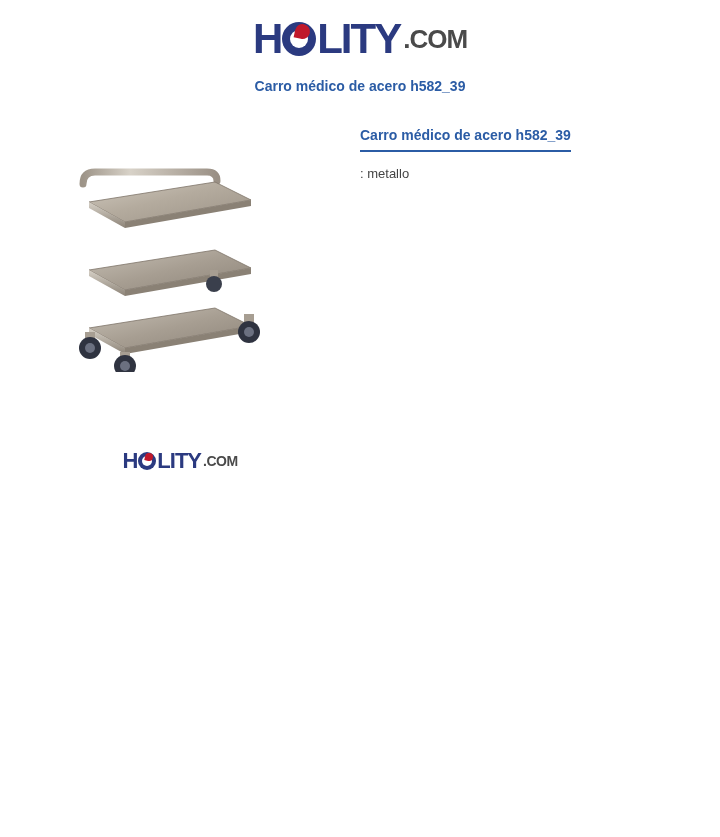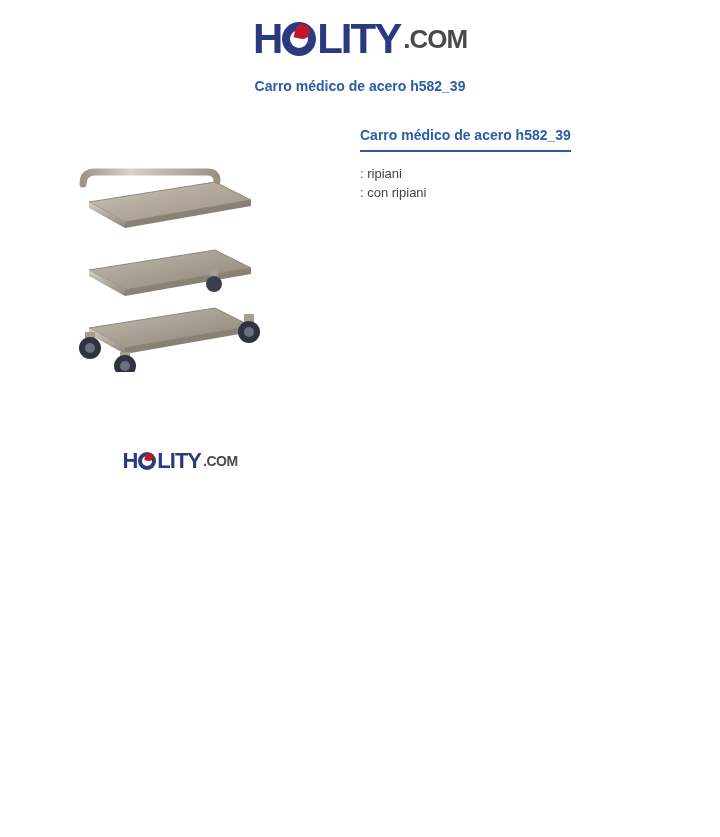--- a/index.html
+++ b/index.html
@@ -269,18 +269,17 @@
         <span class="pac"></span>
       </span>
       <span class="wm-main">LITY</span>
       <span class="wm-dotcom">.COM</span>
     </div>
   </div>
 
   <div class="col-right">
     <div class="product-title">Carro médico de acero h582_39</div>
     <div class="specs">
-      <div class="spec-row">: ripiani</div>
-      <div class="spec-row">: con ripiani</div>
+      <div class="spec-row">: metallo</div>
     </div>
   </div>
 
 </div>
 
 </body></html>

